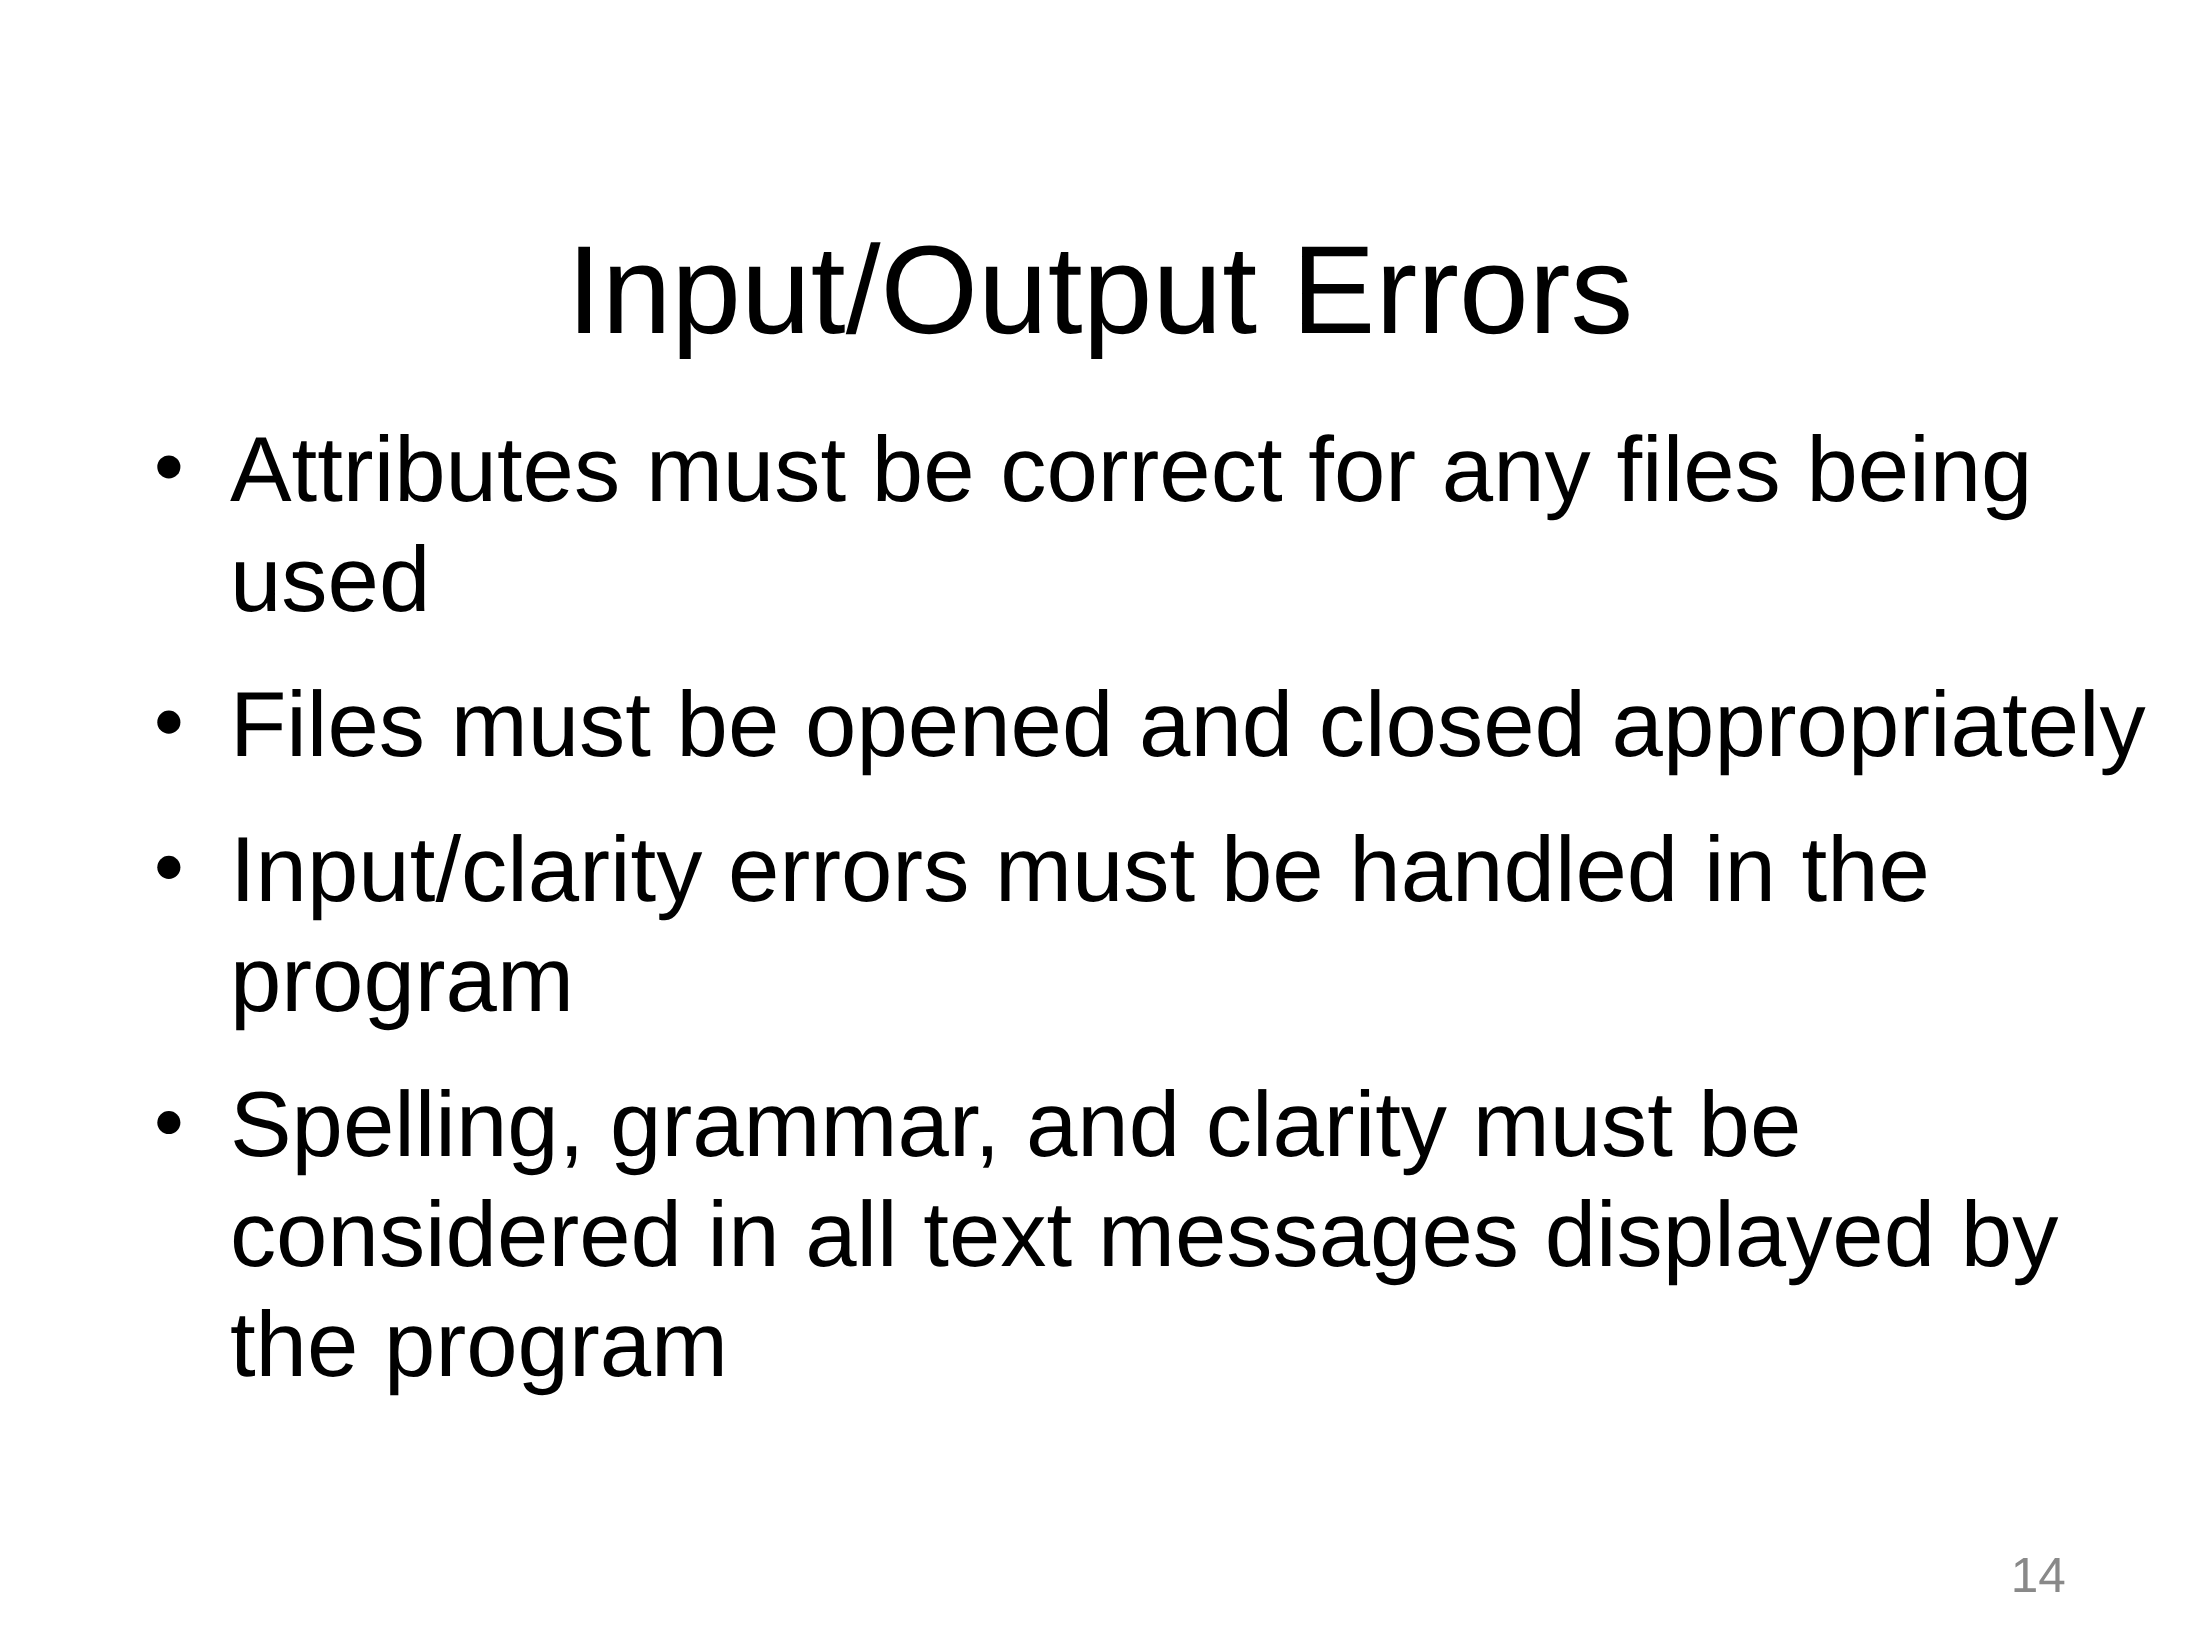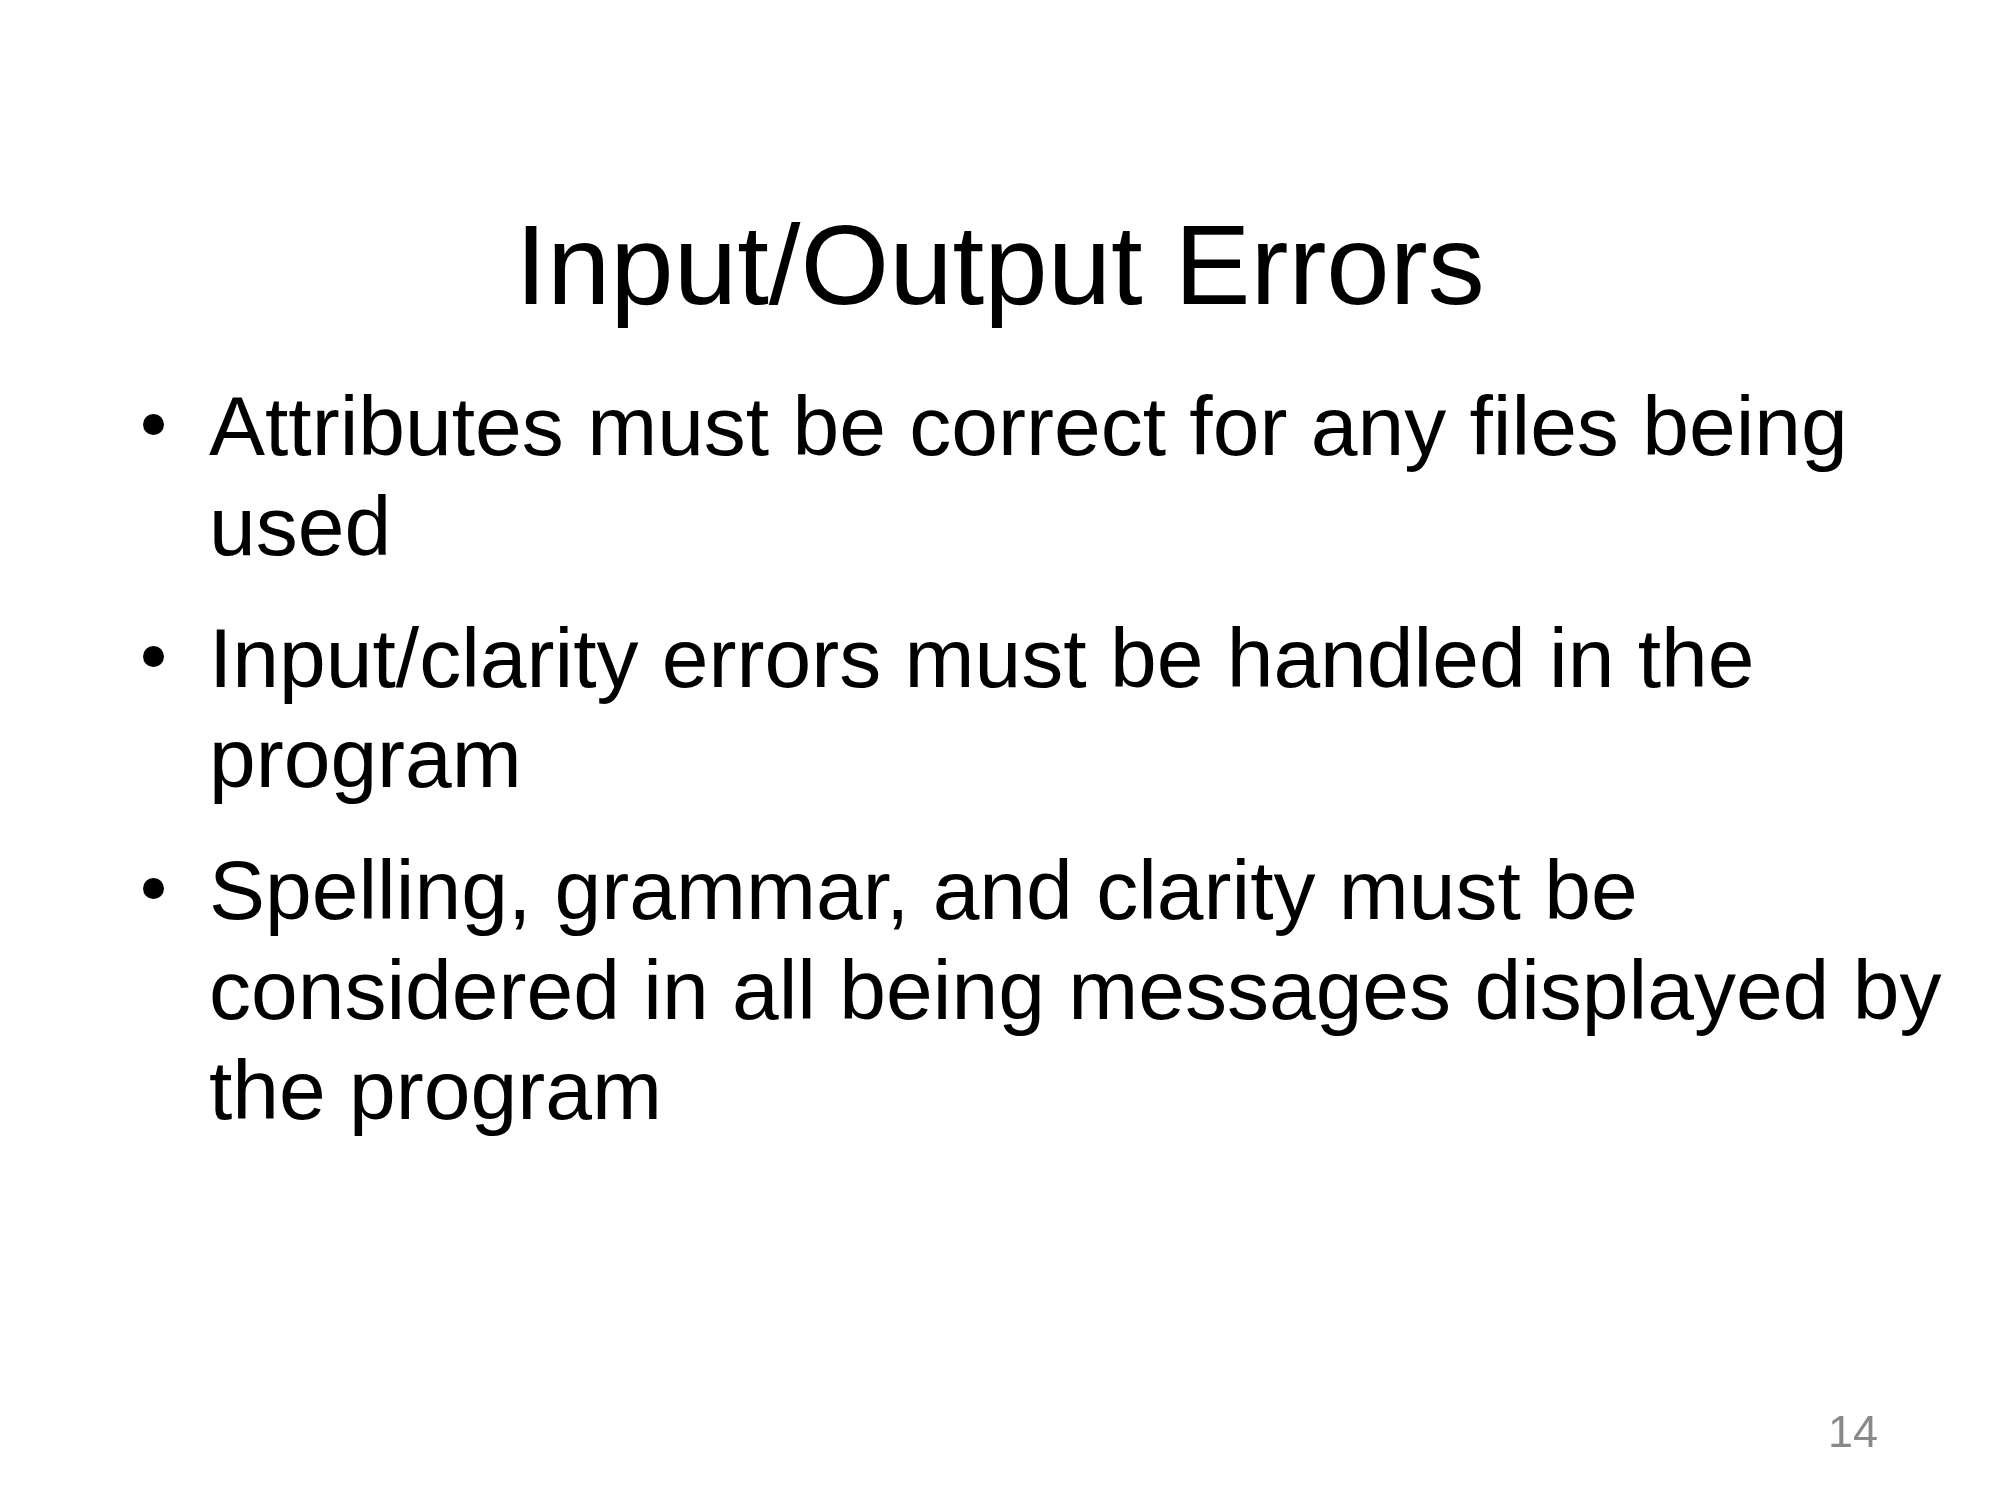--- a/index.html
+++ b/index.html
@@ -71,23 +71,27 @@
 
   <h1 class="slide-title">Input/Output Errors</h1>
 
   <ul class="bullet-list">
     <li class="bullet-item">
       <span class="bullet-dot"></span>
       <span>Attributes must be correct for any files being used</span>
     </li>
     <li class="bullet-item">
       <span class="bullet-dot"></span>
+      <span>Files must be opened and closed appropriately</span>
+    </li>
+    <li class="bullet-item">
+      <span class="bullet-dot"></span>
       <span>Input/clarity errors must be handled in the program</span>
     </li>
     <li class="bullet-item">
       <span class="bullet-dot"></span>
-      <span>Spelling, grammar, and clarity must be considered in all being messages displayed by the program</span>
+      <span>Spelling, grammar, and clarity must be considered in all text messages displayed by the program</span>
     </li>
   </ul>
 
   <div class="page-number">14</div>
 
 </div>
 
 </body></html>

